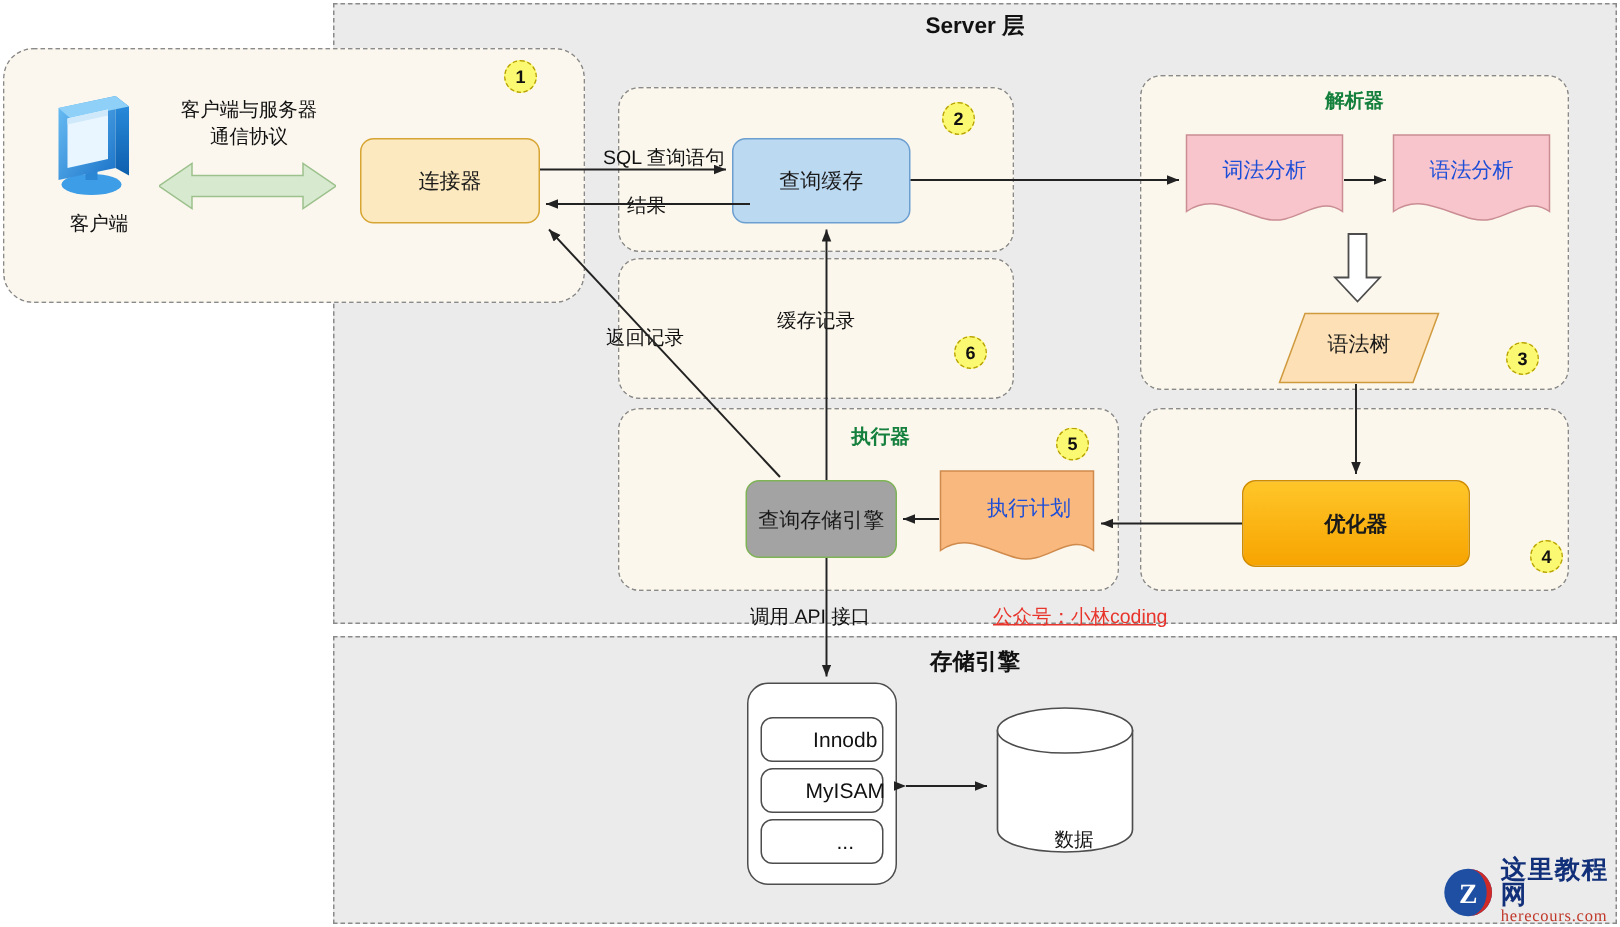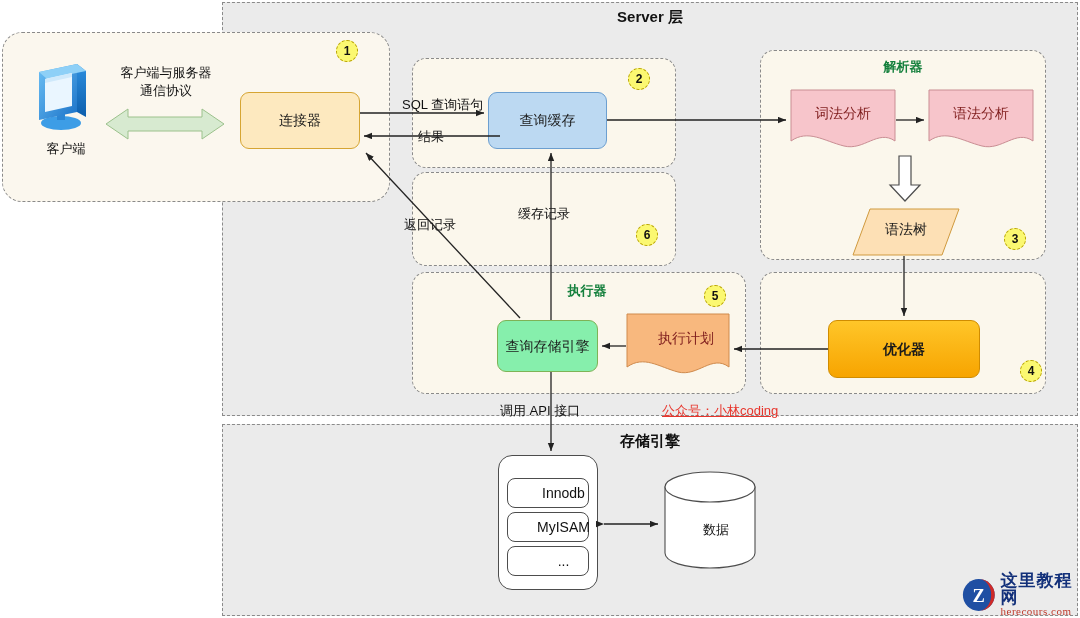--- a/index.html
+++ b/index.html
@@ -21,29 +21,29 @@
   
   .badge{width:22px;height:22px;border-radius:50%;background:#fbf871;
          border:1px dashed #b9a400;color:#111;font-size:12px;font-weight:bold;
          display:flex;align-items:center;justify-content:center;}
 
   
   .node{display:flex;align-items:center;justify-content:center;
         font-size:14px;color:#1a1a1a;border-radius:9px;text-align:center;line-height:1.2;}
   .node.connector{background:#fde9bf;border:1px solid #d6a533;}
   .node.cache{background:#bcd9f2;border:1px solid #6c9fd0;}
-  .node.engine{background:#86efac;border:1px solid #7eb356;}
+  .node.engine{background:#a3a3a3;border:1px solid #7eb356;}
   .node.optimizer{background:linear-gradient(180deg,#ffc629 0%,#f7a400 100%);
                   border:1px solid #d08c00;font-weight:bold;}
 
   
   .doc{position:absolute;}
   .doc svg{display:block;}
   .doc .doclabel{position:absolute;left:0;right:0;top:26%;
-        font-size:14px;color:#7f1d1d;text-align:center;}
+        font-size:14px;color:#1d4ed8;text-align:center;}
 
   
   .para{position:absolute;}
   .para .paralabel{position:absolute;left:0;right:0;top:28%;
         font-size:14px;color:#1a1a1a;text-align:center;}
 
   
   .whitebox{background:#ffffff;border:1px solid #4d4d4d;border-radius:8px;
             display:flex;align-items:center;justify-content:center;
             font-size:14px;color:#111;padding-left:31px;}
@@ -181,21 +181,21 @@
   <div class="abs whitebox" style="left:507px;top:478px;width:82px;height:30px;">Innodb</div>
   <div class="abs whitebox" style="left:507px;top:512px;width:82px;height:30px;">MyISAM</div>
   <div class="abs whitebox" style="left:507px;top:546px;width:82px;height:30px;">...</div>
 
   <div class="abs" style="left:664px;top:471px;width:92px;height:98px;">
     <svg width="92" height="98" viewBox="0 0 92 98">
       <path d="M1 16 L1 82 C1 91 21 97 46 97 C71 97 91 91 91 82 L91 16 Z" fill="#ffffff" stroke="#4d4d4d" stroke-width="1.1"></path>
       <ellipse cx="46" cy="16" rx="45" ry="15" fill="#ffffff" stroke="#4d4d4d" stroke-width="1.1"></ellipse>
     </svg>
   </div>
-  <div class="abs lbl center" style="left:664px;top:521px;width:92px;padding-left:12px;">数据</div>
+  <div class="abs lbl center" style="left:664px;top:551px;width:92px;padding-left:12px;">数据</div>
 
   <svg class="wires">
     <defs>
       <marker id="ah" markerWidth="9" markerHeight="9" refX="8" refY="3.2" orient="auto" markerUnits="userSpaceOnUse">
         <path d="M0,0 L8,3.2 L0,6.4 z" fill="#222"></path>
       </marker>
       <marker id="ah2" markerWidth="9" markerHeight="9" refX="8" refY="3.2" orient="auto" markerUnits="userSpaceOnUse">
         <path d="M0,0 L8,3.2 L0,6.4 z" fill="#222"></path>
       </marker>
     </defs>

